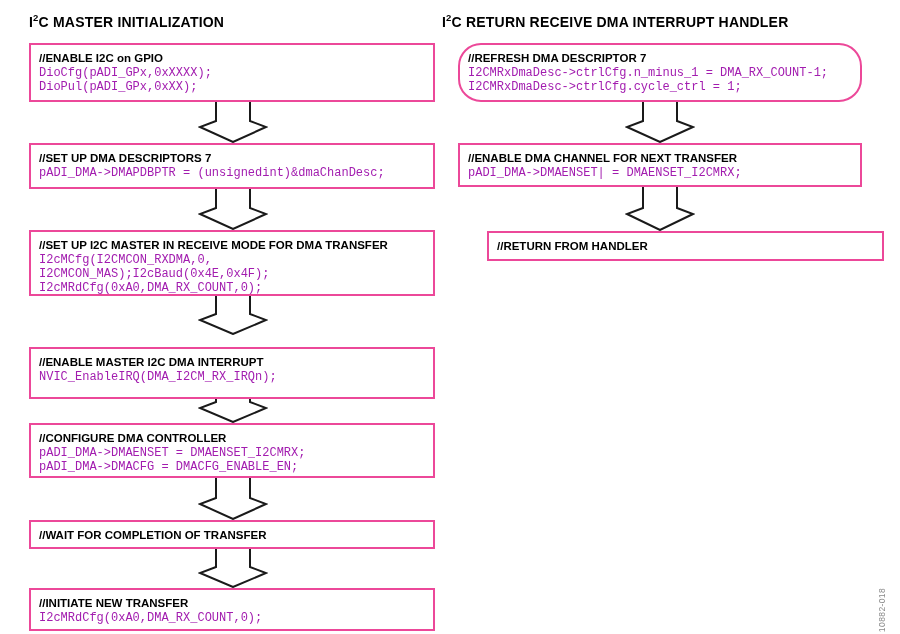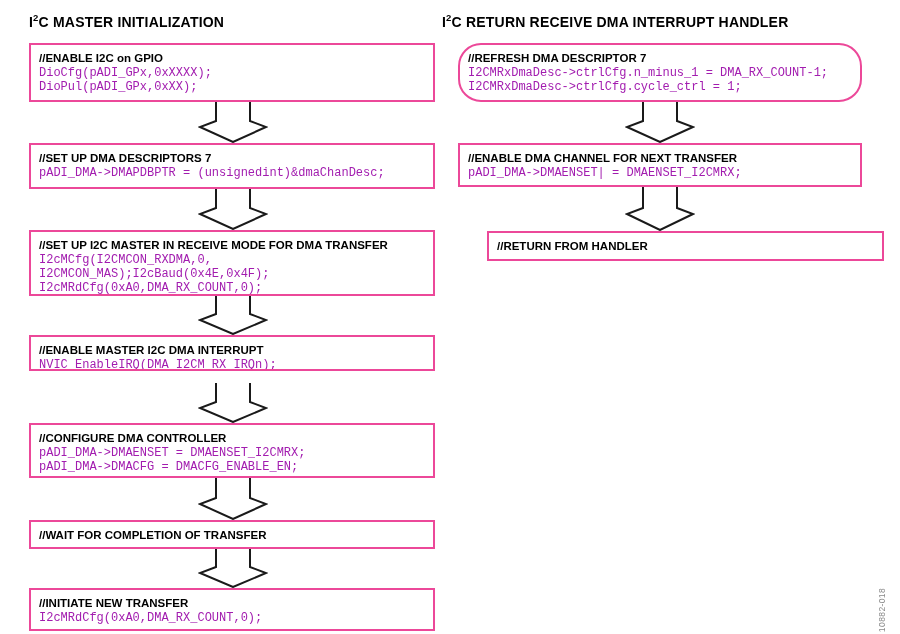--- a/index.html
+++ b/index.html
@@ -111,21 +111,21 @@
       <div class="flow-box" style="left: 29px; top: 143px; width: 406px; height: 46px;">
         <div class="box-heading">//SET UP DMA DESCRIPTORS 7</div>
         <div class="code-line">pADI_DMA-&gt;DMAPDBPTR = (unsignedint)&amp;dmaChanDesc;</div>
       </div>
       <div class="flow-box" style="left: 29px; top: 230px; width: 406px; height: 66px;">
         <div class="box-heading">//SET UP I2C MASTER IN RECEIVE MODE FOR DMA TRANSFER</div>
         <div class="code-line">I2cMCfg(I2CMCON_RXDMA,0,</div>
         <div class="code-line">I2CMCON_MAS);I2cBaud(0x4E,0x4F);</div>
         <div class="code-line">I2cMRdCfg(0xA0,DMA_RX_COUNT,0);</div>
       </div>
-      <div class="flow-box" style="left: 29px; top: 335px; width: 406px; height: 36px;">
+      <div class="flow-box" style="left: 29px; top: 347px; width: 406px; height: 52px;">
         <div class="box-heading">//ENABLE MASTER I2C DMA INTERRUPT</div>
         <div class="code-line">NVIC_EnableIRQ(DMA_I2CM_RX_IRQn);</div>
       </div>
       <div class="flow-box" style="left: 29px; top: 423px; width: 406px; height: 55px;">
         <div class="box-heading">//CONFIGURE DMA CONTROLLER</div>
         <div class="code-line">pADI_DMA-&gt;DMAENSET = DMAENSET_I2CMRX;</div>
         <div class="code-line">pADI_DMA-&gt;DMACFG = DMACFG_ENABLE_EN;</div>
       </div>
       <div class="flow-box" style="left: 29px; top: 520px; width: 406px; height: 29px;">
         <div class="box-heading">//WAIT FOR COMPLETION OF TRANSFER</div>

